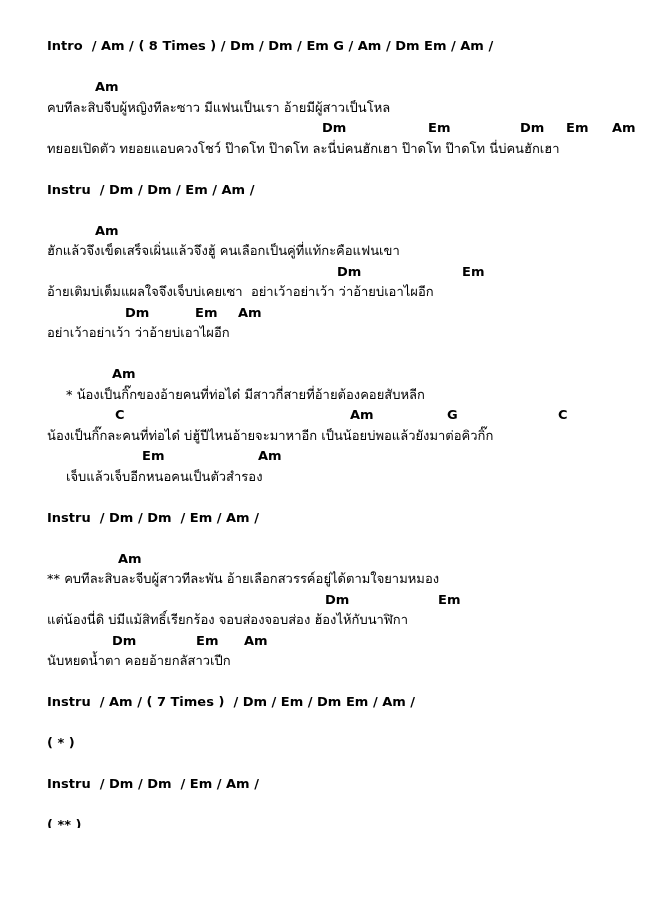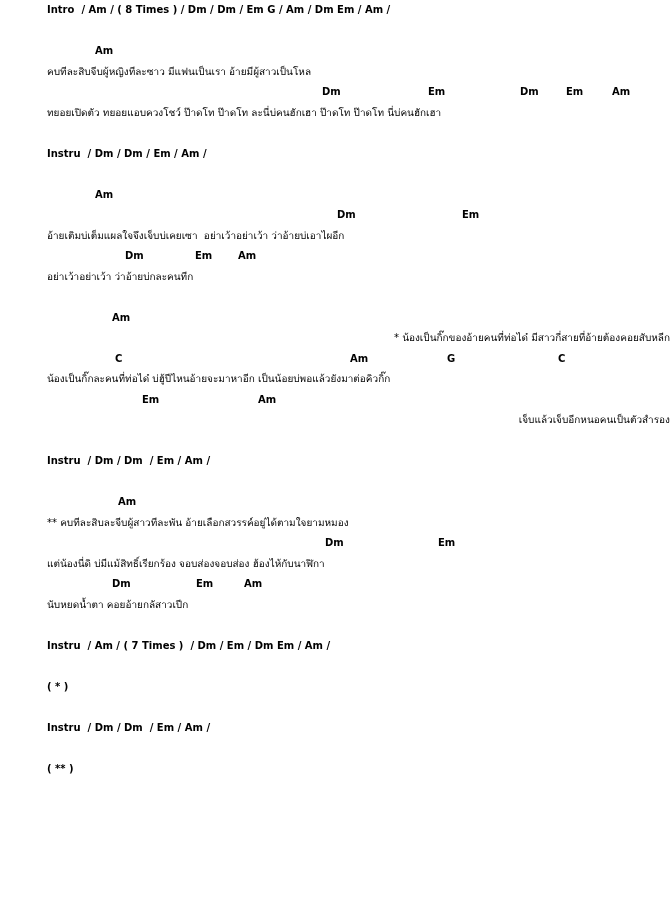--- a/index.html
+++ b/index.html
@@ -7,37 +7,38 @@
     padding: 0;
     background: #ffffff;
   }
   .sheet {
     position: relative;
     width: 670px;
     height: 828px;
     background: #ffffff;
     color: #000000;
     font-family: "DejaVu Sans", "Liberation Sans", sans-serif;
-    font-size: 10px;
+    font-size: 13px;
     overflow: hidden;
     box-sizing: border-box;
+    padding-top: 36px;
   }
   .line {
     position: relative;
     height: 20.5px;
     line-height: 20.5px;
     white-space: pre;
   }
   .gap { height: 20.5px; }
   .section {
     font-weight: bold;
     padding-left: 47px;
   }
   .lyric { padding-left: 47px; }
-  .lyric.indent2 { padding-left: 66px; text-align: right; }
+  .lyric.indent2 { padding-left: 66px; }
   .chords { font-weight: bold; }
   .chord {
     position: absolute;
     top: 0;
     font-weight: bold;
   }
 </style>
 </head>
 <body>
 
@@ -59,31 +60,32 @@
   </div>
   <div class="line lyric">ทยอยเปิดตัว ทยอยแอบควงโชว์ ป๊าดโท ป๊าดโท ละนี่บ่คนฮักเฮา ป๊าดโท ป๊าดโท นี่บ่คนฮักเฮา</div>
   <div class="gap"></div>
 
   <div class="line section">Instru  / Dm / Dm / Em / Am /</div>
   <div class="gap"></div>
 
   <div class="line chords">
     <span class="chord" style="left: 95px;">Am</span>
   </div>
+  <div class="line lyric">ฮักแล้วจึงเข็ดเสร็จเผิ่นแล้วจึงฮู้ คนเลือกเป็นคู่ที่แท้กะคือแฟนเขา</div>
   <div class="line chords">
     <span class="chord" style="left: 337px;">Dm</span>
     <span class="chord" style="left: 462px;">Em</span>
   </div>
   <div class="line lyric">อ้ายเติมบ่เต็มแผลใจจึงเจ็บบ่เคยเซา  อย่าเว้าอย่าเว้า ว่าอ้ายบ่เอาไผอีก</div>
   <div class="line chords">
     <span class="chord" style="left: 125px;">Dm</span>
     <span class="chord" style="left: 195px;">Em</span>
     <span class="chord" style="left: 238px;">Am</span>
   </div>
-  <div class="line lyric">อย่าเว้าอย่าเว้า ว่าอ้ายบ่กละคนทีก</div>
+  <div class="line lyric">อย่าเว้าอย่าเว้า ว่าอ้ายบ่เอาไผอีก</div>
   <div class="gap"></div>
 
   <div class="line chords">
     <span class="chord" style="left: 112px;">Am</span>
   </div>
   <div class="line lyric indent2">* น้องเป็นกิ๊กของอ้ายคนที่ท่อได๋ มีสาวกี่สายที่อ้ายต้องคอยสับหลีก</div>
   <div class="line chords">
     <span class="chord" style="left: 115px;">C</span>
     <span class="chord" style="left: 350px;">Am</span>
     <span class="chord" style="left: 447px;">G</span>

